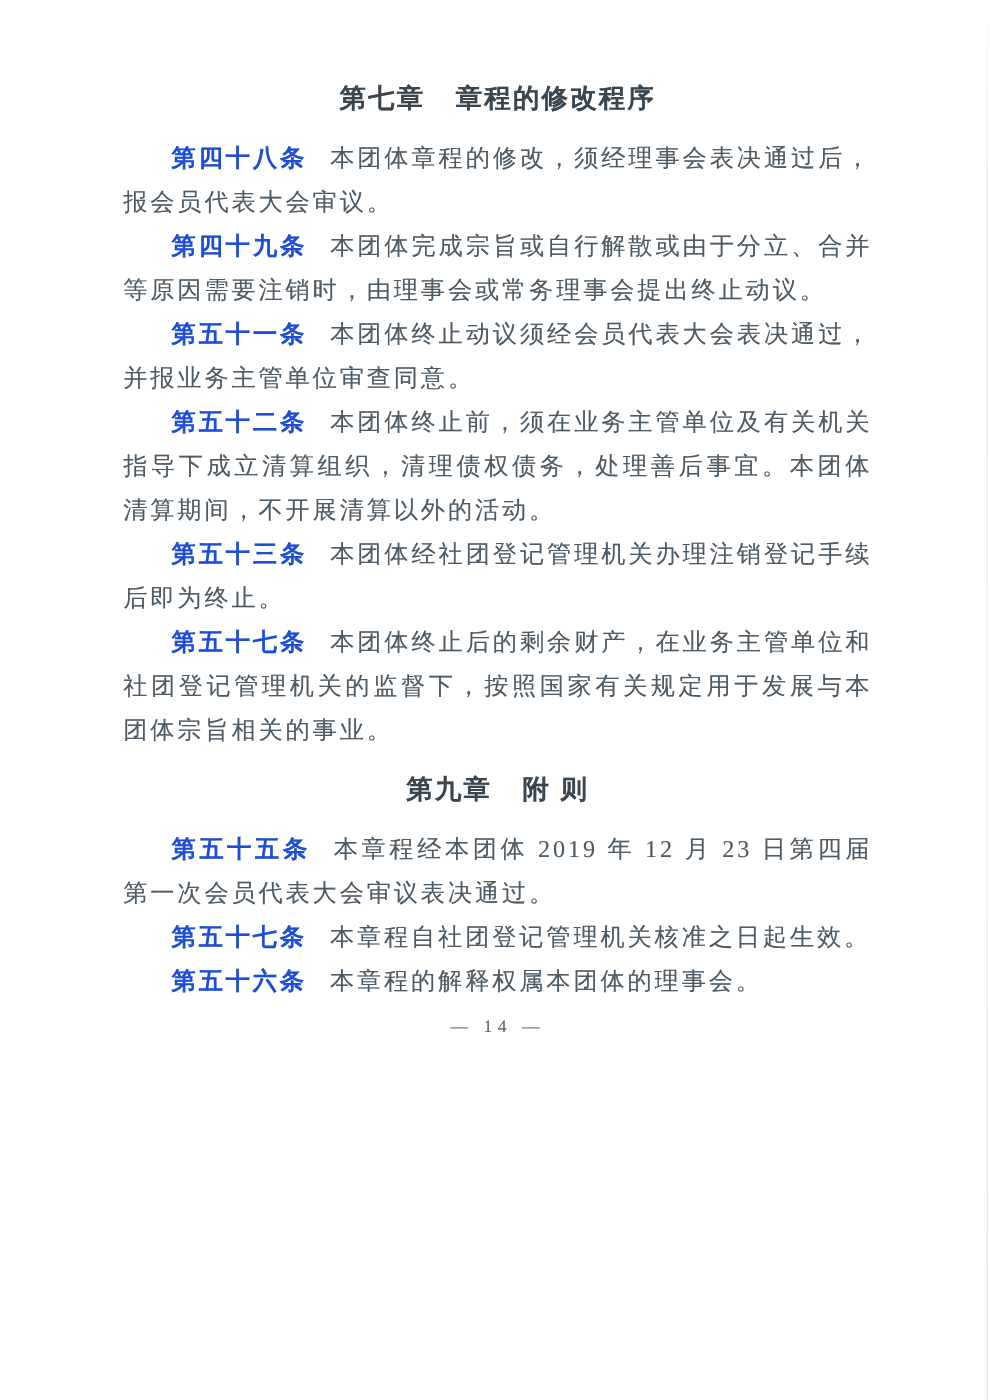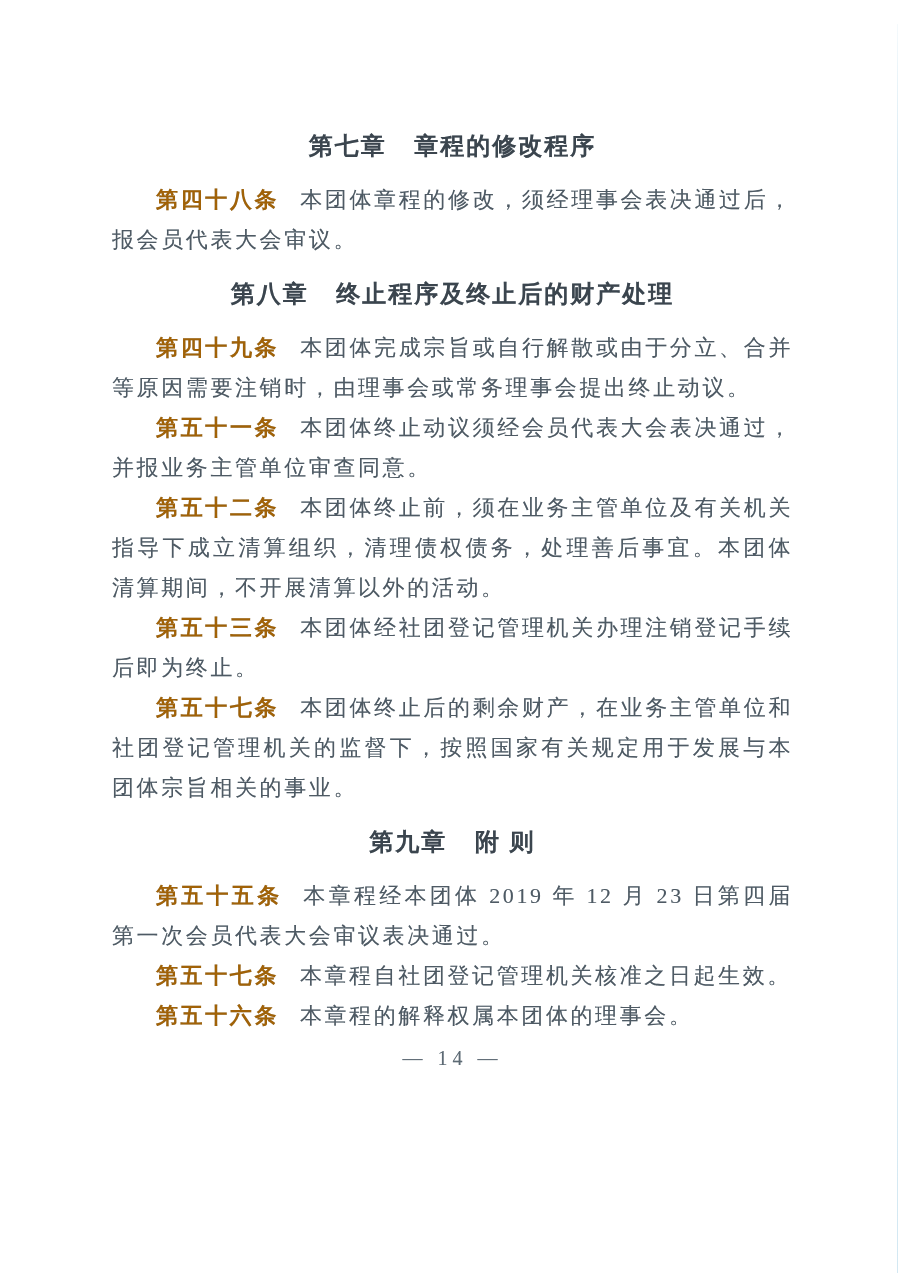--- a/index.html
+++ b/index.html
@@ -10,21 +10,21 @@
   body {
     width: 900px;
     height: 1273px;
     position: relative;
     overflow: hidden;
     font-family: "Liberation Serif", "DejaVu Serif", serif;
   }
   .page {
     position: relative;
     width: 681px;
-    padding: 112px 107px 0 112px;
+    padding: 56px 107px 0 112px;
     box-sizing: content-box;
   }
   .chapter-heading {
     text-align: center;
     font-family: "Liberation Sans", "DejaVu Sans", sans-serif;
     font-weight: 700;
     font-size: 24px;
     line-height: 40px;
     letter-spacing: 2px;
     color: #3b454e;
@@ -40,26 +40,26 @@
     line-height: 40px;
     letter-spacing: 2.6px;
     color: #4e5a64;
     text-align: justify;
     text-justify: inter-ideograph;
     text-indent: 2em;
     text-shadow: 0 0 0.6px rgba(100,115,125,0.45);
   }
   .article-label {
     font-weight: 700;
-    color: #a16207;
+    color: #1d4ed8;
     margin-right: 0.95em;
   }
   .page-footer {
     text-align: center;
-    font-size: 20px;
+    font-size: 16px;
     line-height: 40px;
     letter-spacing: 5px;
     color: #5d6a74;
     margin-top: 2px;
     text-shadow: 0 0 0.6px rgba(110,125,135,0.45);
   }
   .scan-edge-right {
     position: absolute;
     top: 24px;
     bottom: 0;
@@ -84,23 +84,20 @@
     </h2>
     <div class="articles">
   <p class="article">
     <span class="article-label">第四十八条</span><span class="article-text">本团体章程的修改，须经理事会表决通过后，报会员代表大会审议。</span>
   </p>
 
 </div>
   </section>
 
   <section>
-    <h2 class="chapter-heading">
-      <span class="chapter-num">第八章</span><span class="chapter-title">终止程序及终止后的财产处理</span>
-    </h2>
     <div class="articles">
   <p class="article">
     <span class="article-label">第四十九条</span><span class="article-text">本团体完成宗旨或自行解散或由于分立、合并等原因需要注销时，由理事会或常务理事会提出终止动议。</span>
   </p>
 
   <p class="article">
     <span class="article-label">第五十一条</span><span class="article-text">本团体终止动议须经会员代表大会表决通过，并报业务主管单位审查同意。</span>
   </p>
 
   <p class="article">

